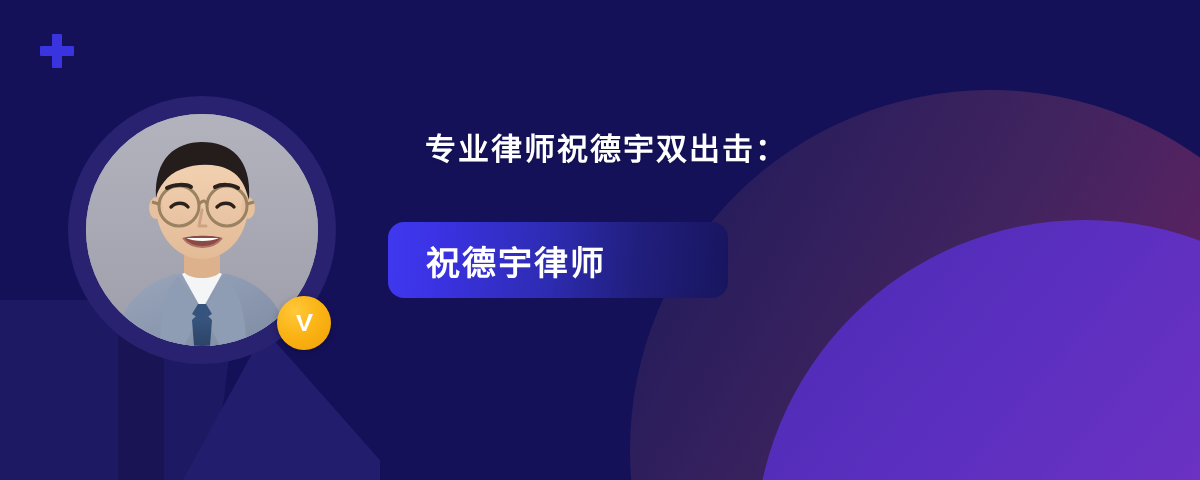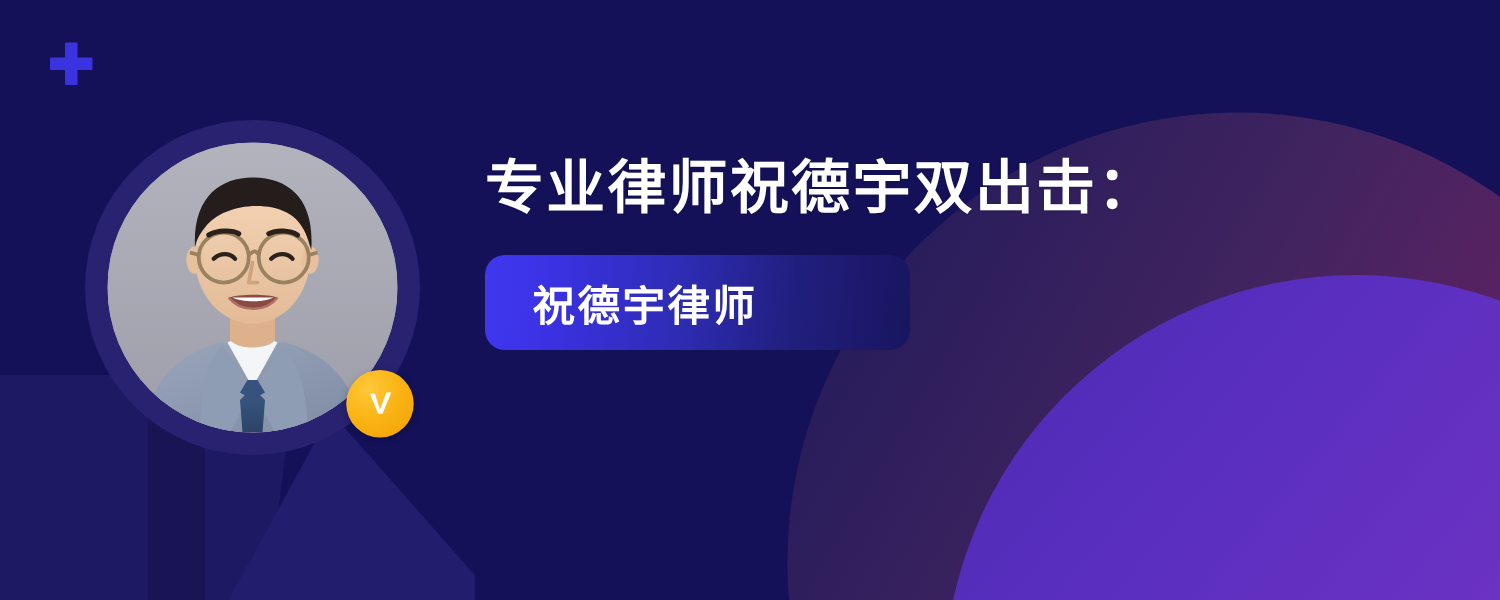--- a/index.html
+++ b/index.html
@@ -104,31 +104,32 @@
   .verify-badge svg{ width:30px; height:30px; display:block; }
 
   
   .content{
     position:absolute;
     left:388px; top:112px;
     width:760px;
   }
   .headline{
     color:#ffffff;
-    font-size:47px;
+    font-size:31px;
     font-weight:700;
     line-height:76px;
     letter-spacing:2px;
     white-space:nowrap;
     text-shadow:0 1px 2px rgba(0,0,0,.18);
+    margin-left:37px;
   }
 
   .cta-button{
     position:relative;
-    margin-top:16px;
+    margin-top:34px;
     display:inline-flex;
     align-items:center;
     height:76px;
     width:340px;
     padding:0 0 0 38px;
     border:none;
     border-radius:16px;
     cursor:pointer;
     background:linear-gradient(95deg,#4038ef 0%,#3a32e2 16%,#2e2cb4 46%,#211f7e 72%,#18155f 100%);
     color:#ffffff;

